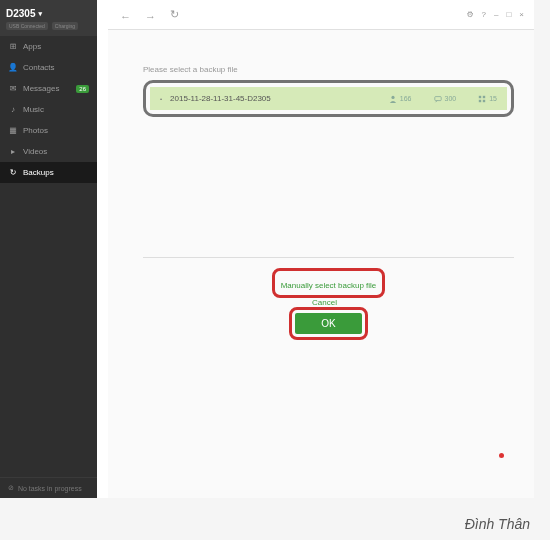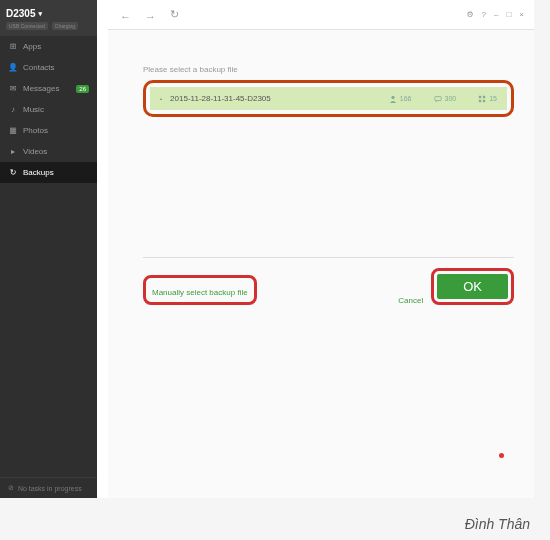--- a/index.html
+++ b/index.html
@@ -23,33 +23,33 @@
 .toolbar { display: flex; align-items: center; padding: 6px 8px; gap: 6px; background: #fff; border-bottom: 1px solid #e0e0e0; }
 .nav-btn { color: #999; font-size: 11px; padding: 2px 4px; cursor: pointer; }
 .search-wrap { display: flex; margin-left: 40px; }
 .search-input { width: 150px; height: 18px; border: 1px solid #ccc; border-radius: 2px 0 0 2px; padding: 0 5px; font-size: 7px; color: #999; }
 .search-btn { width: 35px; height: 18px; background: #3a9b3a; border: none; border-radius: 0 2px 2px 0; color: #fff; cursor: pointer; display:flex; align-items:center; justify-content:center; }
 .win-controls { margin-left: auto; display: flex; gap: 4px; color: #999; font-size: 8px; }
 .win-controls span { cursor: pointer; padding: 1px 2px; }
 .content { flex: 1; padding: 35px 20px 20px 35px; position: relative; }
 .content h1 { font-size: 13px; font-weight: normal; color: #333; margin-bottom: 8px; }
 .subtitle { font-size: 8px; color: #999; margin-bottom: 6px; }
-.backup-row-wrap { border: 3px solid #c2410c; border-radius: 10px; padding: 4px; margin-bottom: 140px; }
+.backup-row-wrap { border: 3px solid #737373; border-radius: 10px; padding: 4px; margin-bottom: 140px; }
 .backup-row { background: #d6eab8; display: flex; align-items: center; padding: 7px 10px; font-size: 8px; color: #555; gap: 8px; }
 .backup-row .bullet { font-size: 6px; color: #777; }
 .backup-row .filename { flex: 1; }
 .backup-row .stat { display: flex; align-items: center; gap: 3px; color: #8a9; margin-left: 14px; font-size: 7px; }
 .stat svg { width: 8px; height: 8px; }
-.bottom-row { display: flex; align-items: flex-end; border-top: 1px solid #ddd; padding-top: 10px; }
+.bottom-row { display: flex; align-items: center; border-top: 1px solid #ddd; padding-top: 10px; flex-direction: column; }
 .manual-link-wrap { border: 3px solid #d03030; border-radius: 8px; padding: 3px 6px; }
 .manual-link { color: #3a9b3a; font-size: 8px; cursor: pointer; }
 .spacer { flex: 1; }
 .cancel-btn { color: #3a9b3a; font-size: 8px; margin-right: 8px; cursor: pointer; }
 .ok-wrap { border: 3px solid #d03030; border-radius: 8px; padding: 3px; }
-.ok-btn { background: #3a9b3a; color: #fff; border: none; padding: 5px 26px; font-size: 13px; border-radius: 2px; cursor: pointer; }
+.ok-btn { background: #3a9b3a; color: #fff; border: none; padding: 5px 26px; font-size: 10px; border-radius: 2px; cursor: pointer; }
 .red-dot { position: absolute; right: 30px; bottom: 40px; width: 5px; height: 5px; background: #d33; border-radius: 50%; }
 .signature { position: absolute; right: 20px; bottom: 8px; font-family: Liberation Sans, sans-serif; font-style: italic; font-size: 14px; color: #555; }
 </style>
 </head>
 <body>
 
 <div class="app">
   <div class="sidebar">
     <div class="device-header">
       <div class="device-name">

